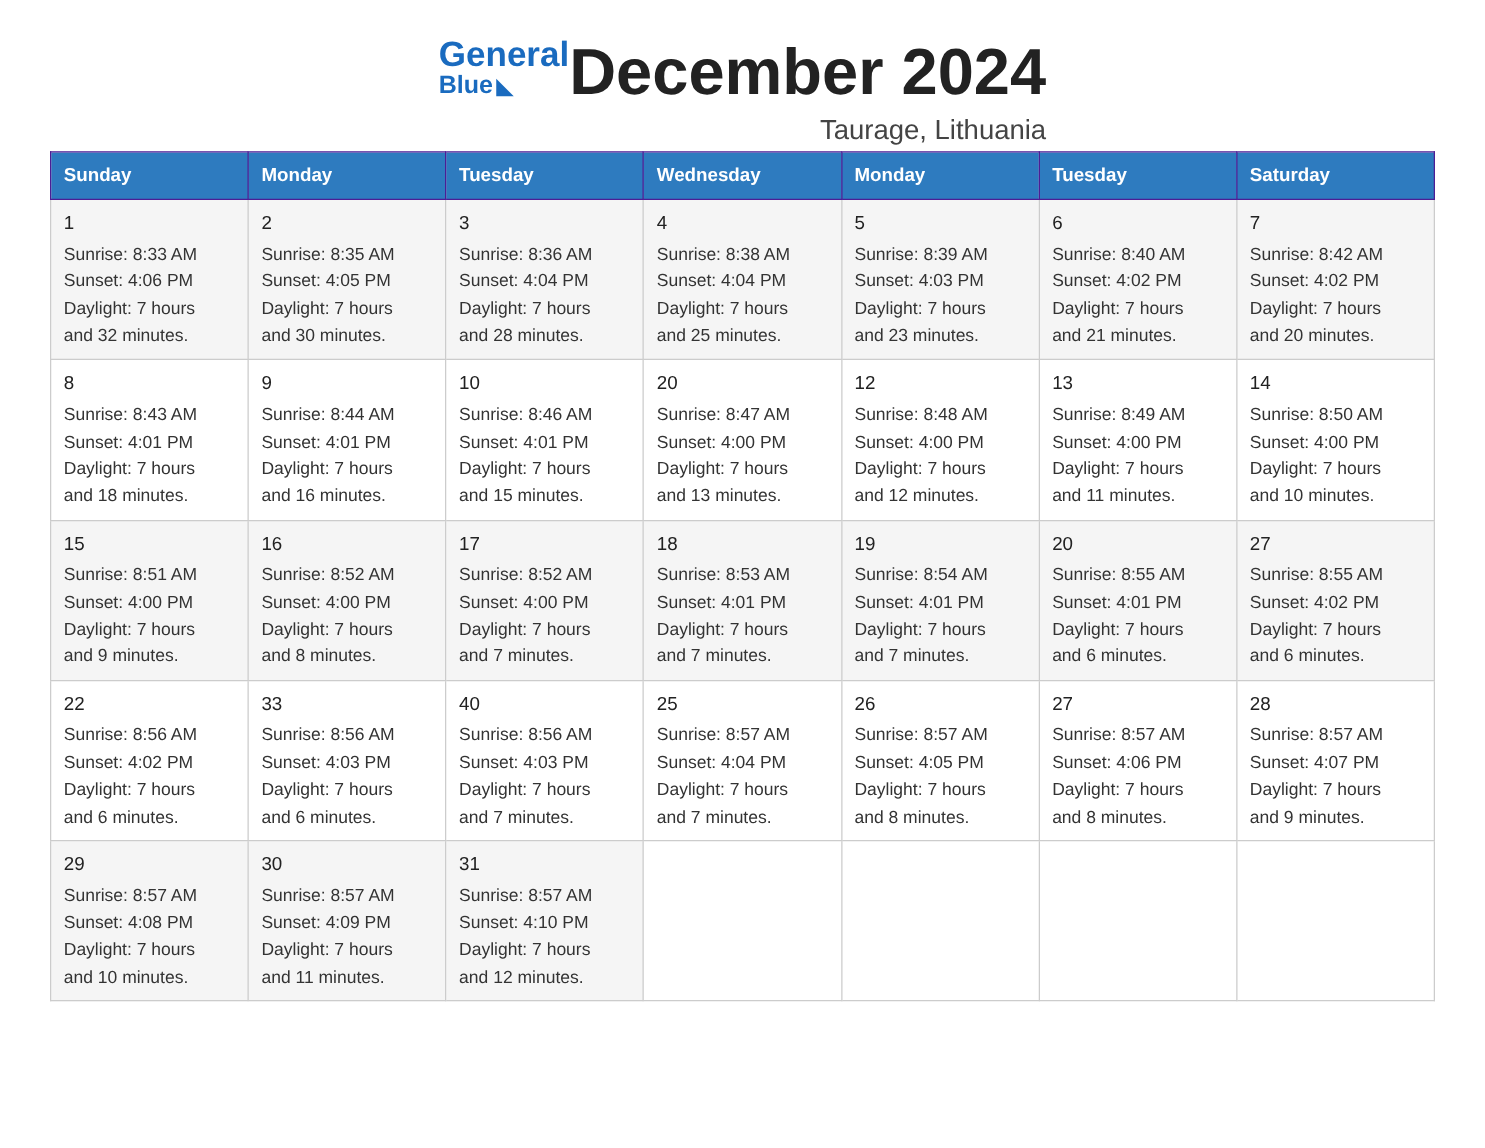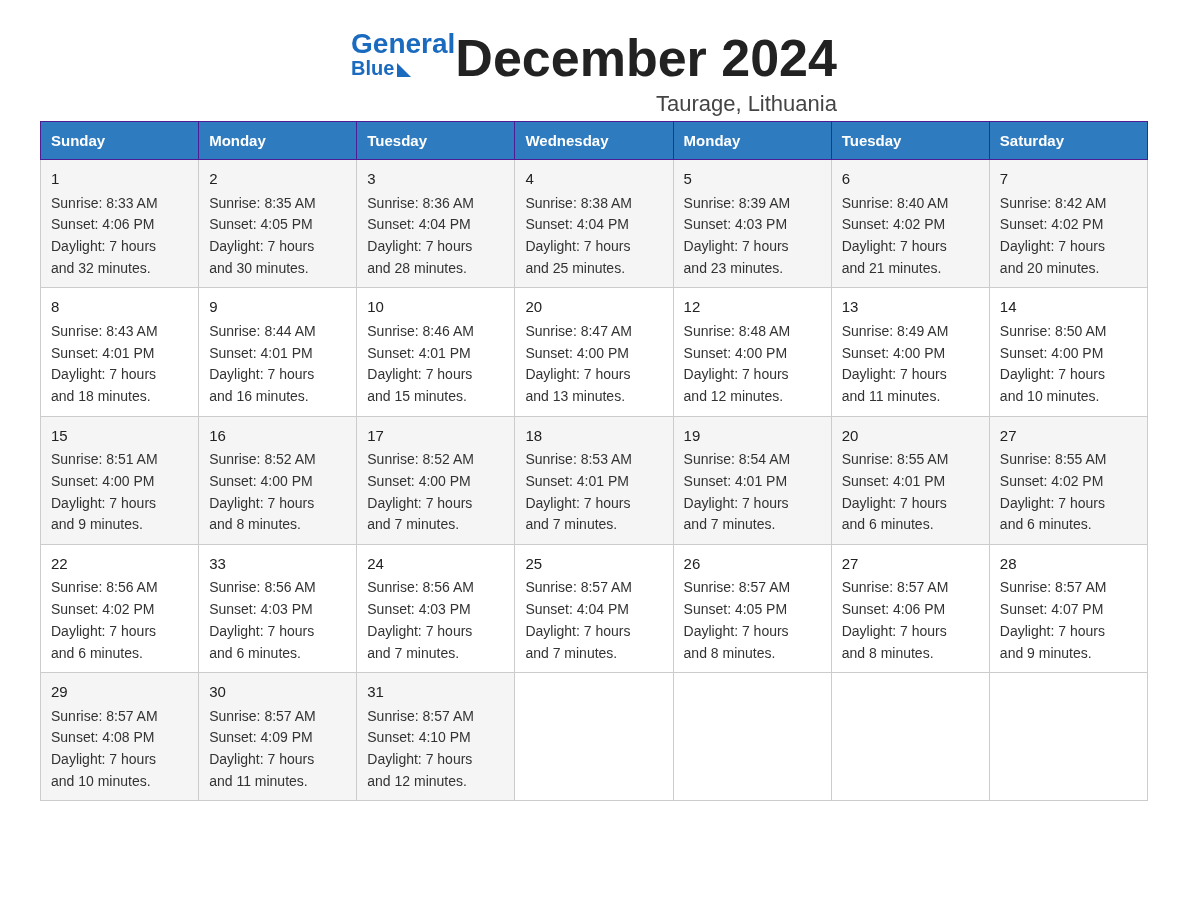--- a/index.html
+++ b/index.html
@@ -230,21 +230,21 @@
       <tr>
         <td>
         <span class="day-num">22</span>
         <span class="day-info">Sunrise: 8:56 AM<br>Sunset: 4:02 PM<br>Daylight: 7 hours<br>and 6 minutes.</span>
       </td>
         <td>
         <span class="day-num">33</span>
         <span class="day-info">Sunrise: 8:56 AM<br>Sunset: 4:03 PM<br>Daylight: 7 hours<br>and 6 minutes.</span>
       </td>
         <td>
-        <span class="day-num">24</span>
+        <span class="day-num">40</span>
         <span class="day-info">Sunrise: 8:56 AM<br>Sunset: 4:03 PM<br>Daylight: 7 hours<br>and 7 minutes.</span>
       </td>
         <td>
         <span class="day-num">25</span>
         <span class="day-info">Sunrise: 8:57 AM<br>Sunset: 4:04 PM<br>Daylight: 7 hours<br>and 7 minutes.</span>
       </td>
         <td>
         <span class="day-num">26</span>
         <span class="day-info">Sunrise: 8:57 AM<br>Sunset: 4:05 PM<br>Daylight: 7 hours<br>and 8 minutes.</span>
       </td>

